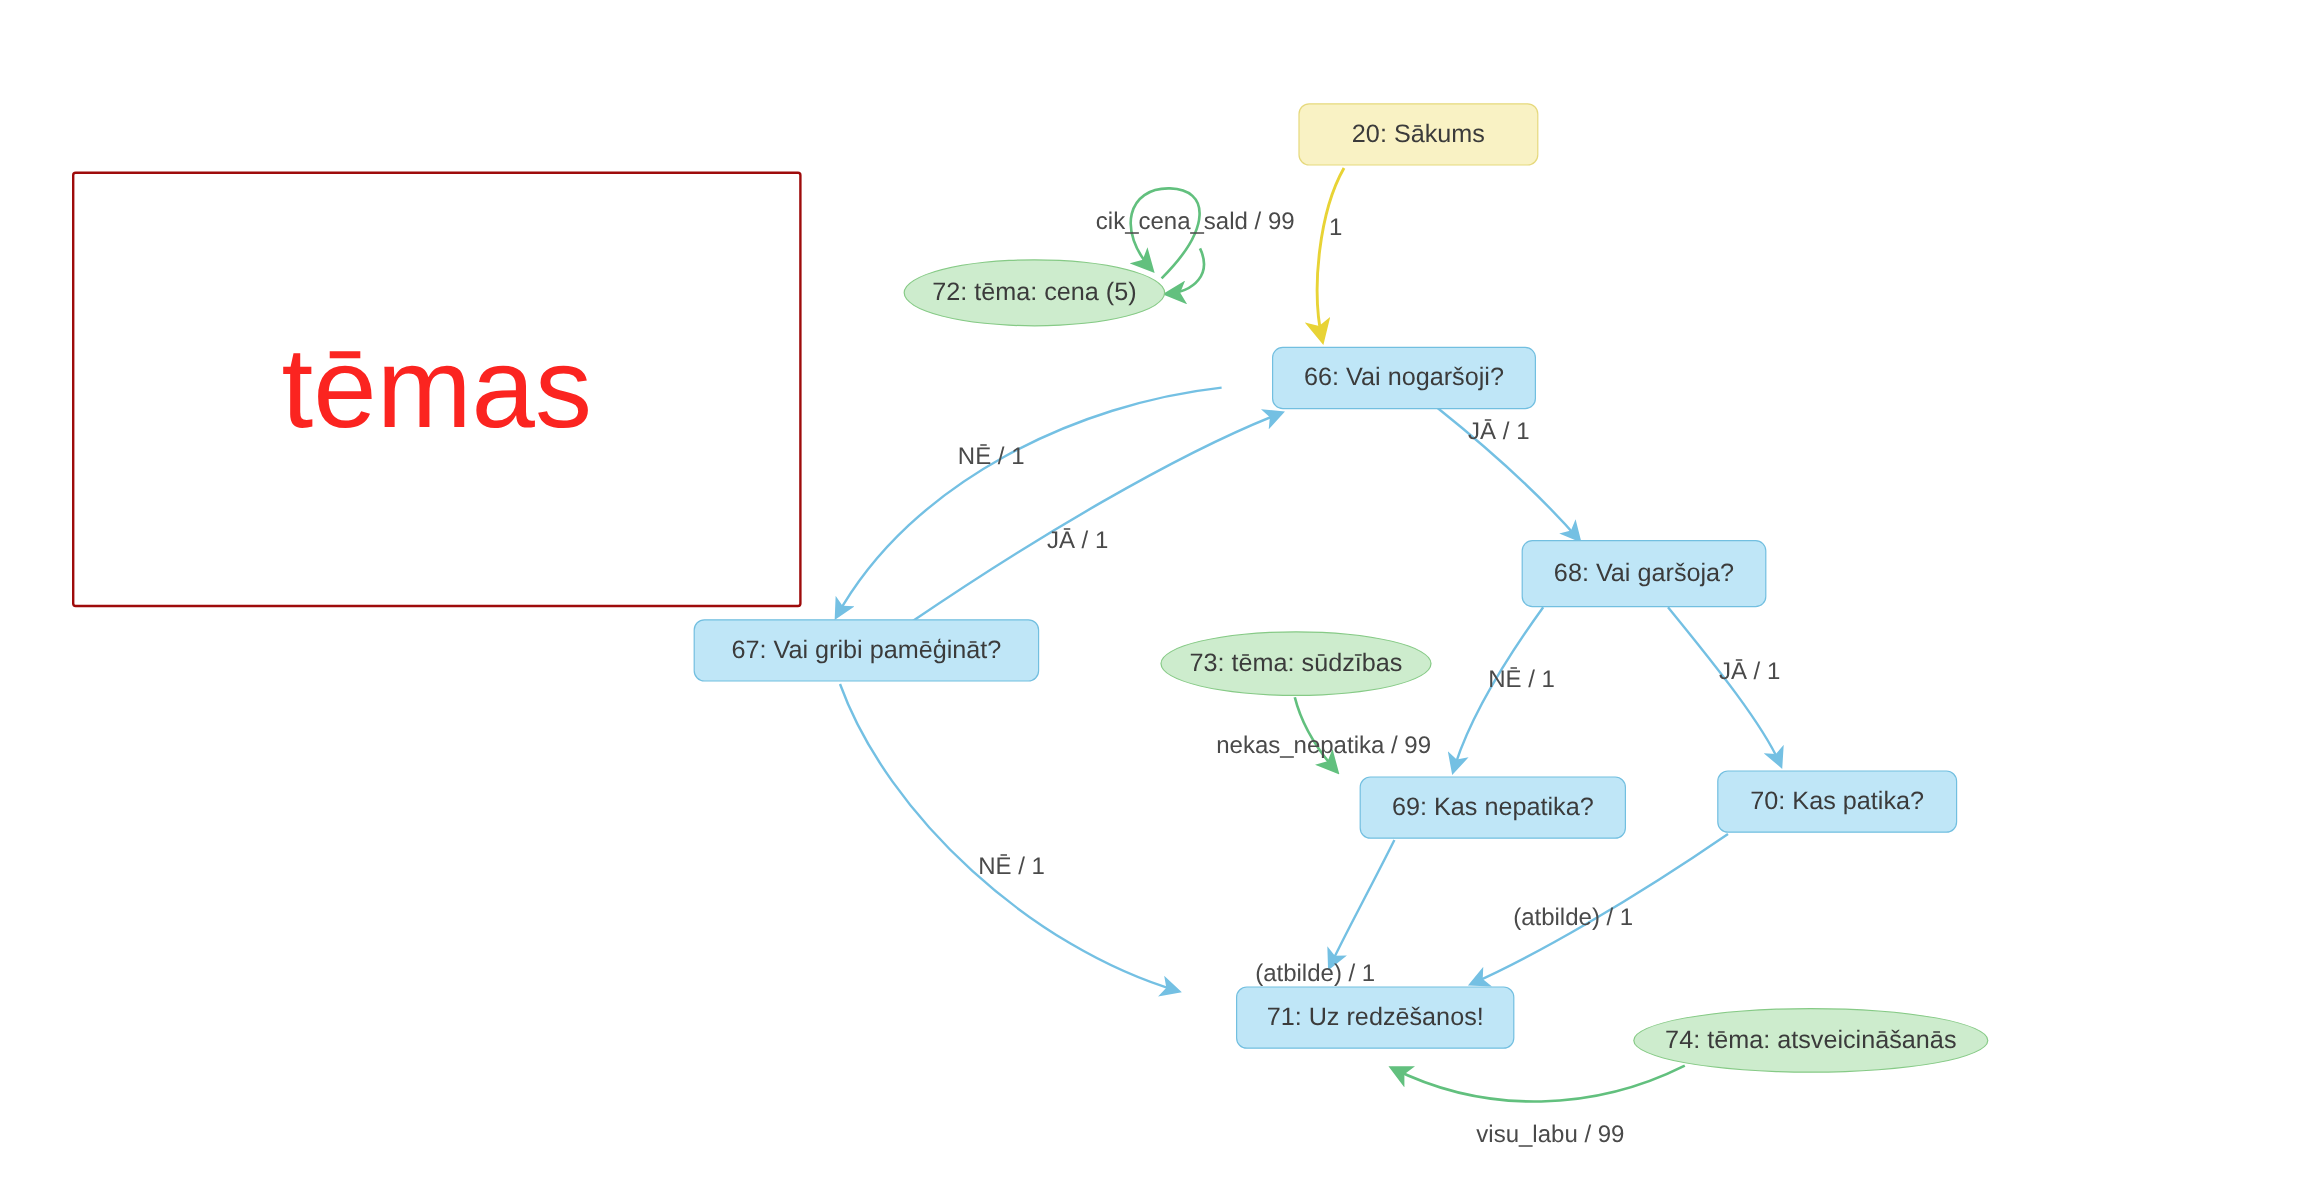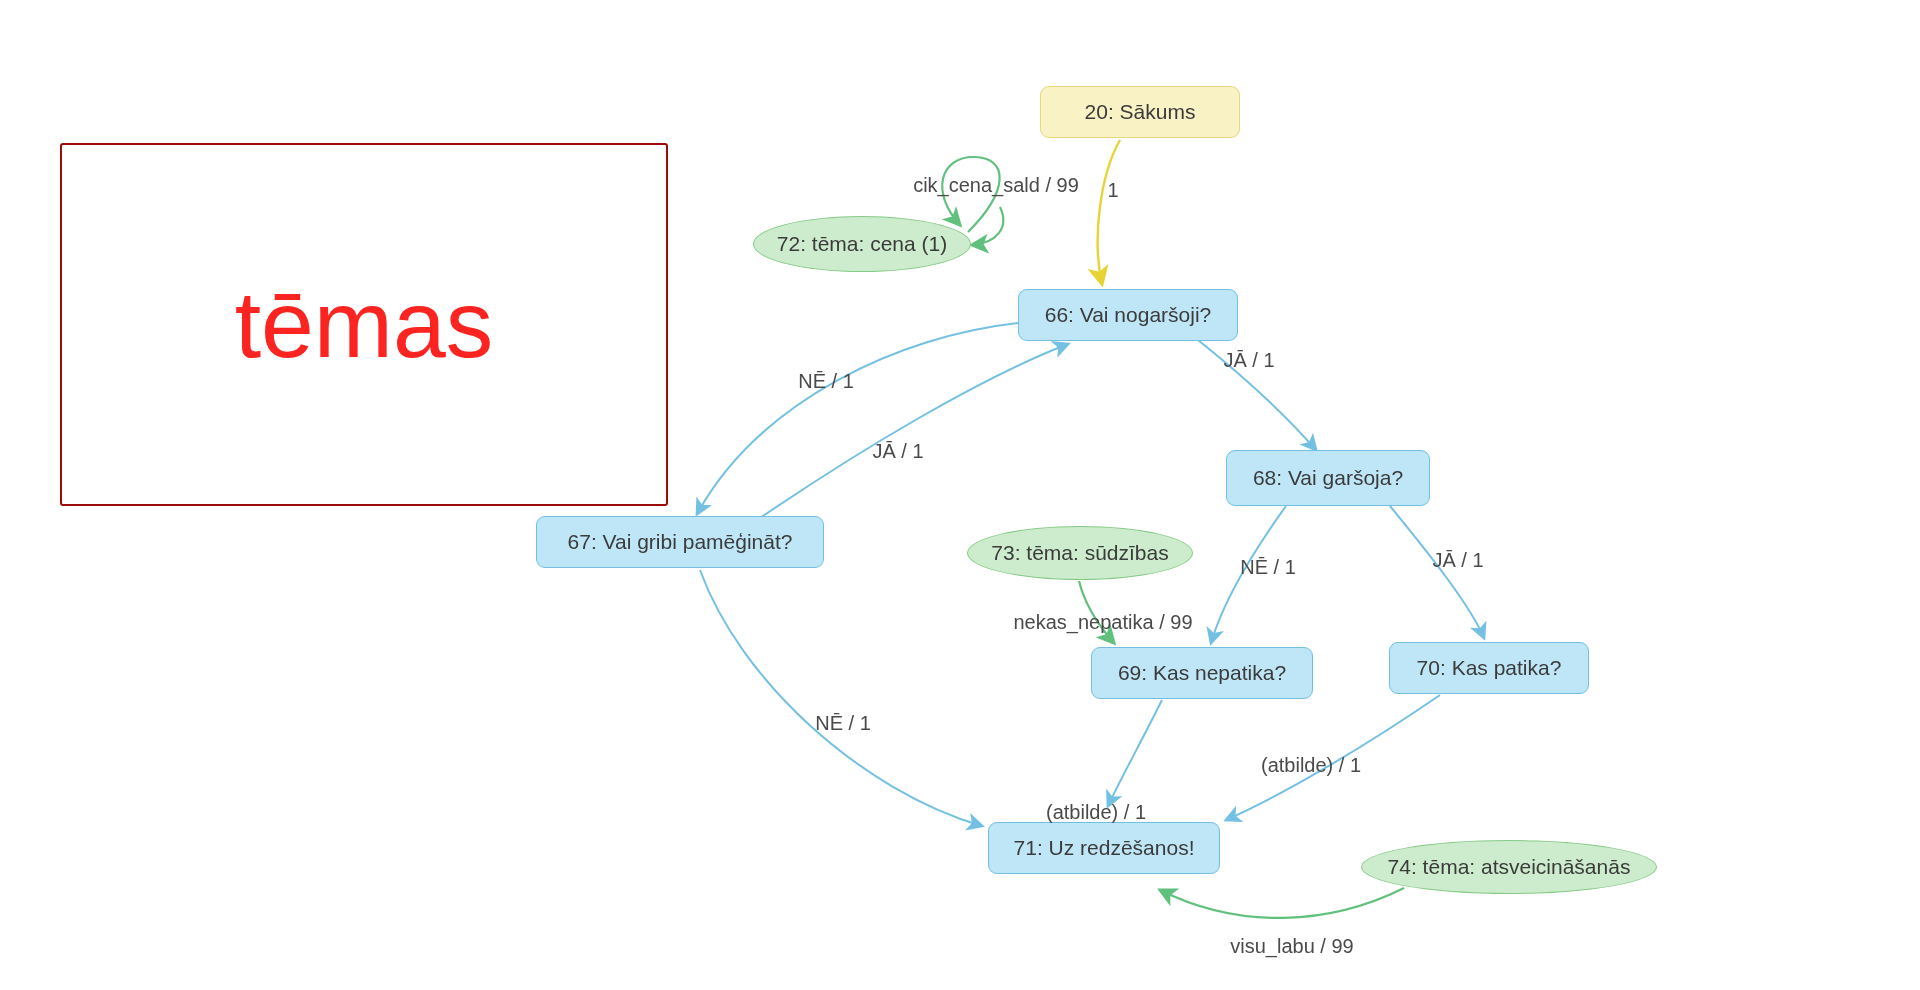--- a/index.html
+++ b/index.html
@@ -60,20 +60,21 @@
     font-size: 21px;
     font-family: "Liberation Sans", sans-serif;
     transform: translate(-50%, -50%);
     user-select: none;
   }
 
   .node.box {
     border-radius: 9px;
     border-width: 1.5px;
     border-style: solid;
+    margin-left: 42px;
   }
   .node.box.blue {
     background: #bfe6f7;
     border-color: #72bfe0;
   }
   .node.box.yellow {
     background: #f9f2c4;
     border-color: #e6d97d;
   }
   .node.ellipse {
@@ -141,21 +142,21 @@
 
 <div class="title-card">
   <span class="title-text">tēmas</span>
 </div>
 
 <div class="node box yellow" style="left:1140px; top:112px; width:200px; height:52px;">
   <span>20: Sākums</span>
 </div>
 
 <div class="node ellipse" style="left:862px; top:244px; width:218px; height:56px;">
-  <span>72: tēma: cena (1)</span>
+  <span>72: tēma: cena (5)</span>
 </div>
 
 <div class="node box blue" style="left:1128px; top:315px; width:220px; height:52px;">
   <span>66: Vai nogaršoji?</span>
 </div>
 
 <div class="node box blue" style="left:680px; top:542px; width:288px; height:52px;">
   <span>67: Vai gribi pamēģināt?</span>
 </div>
 

